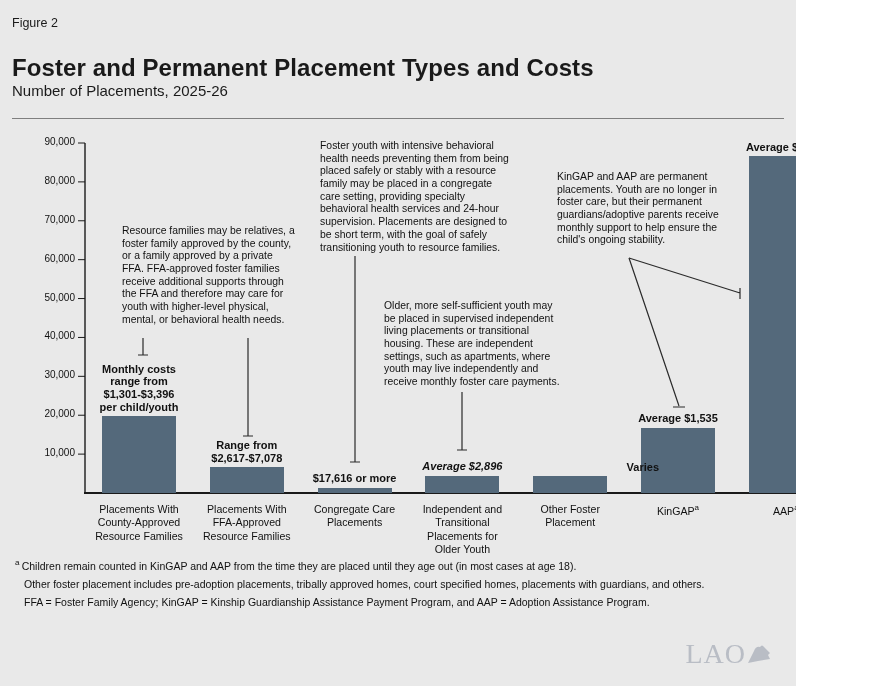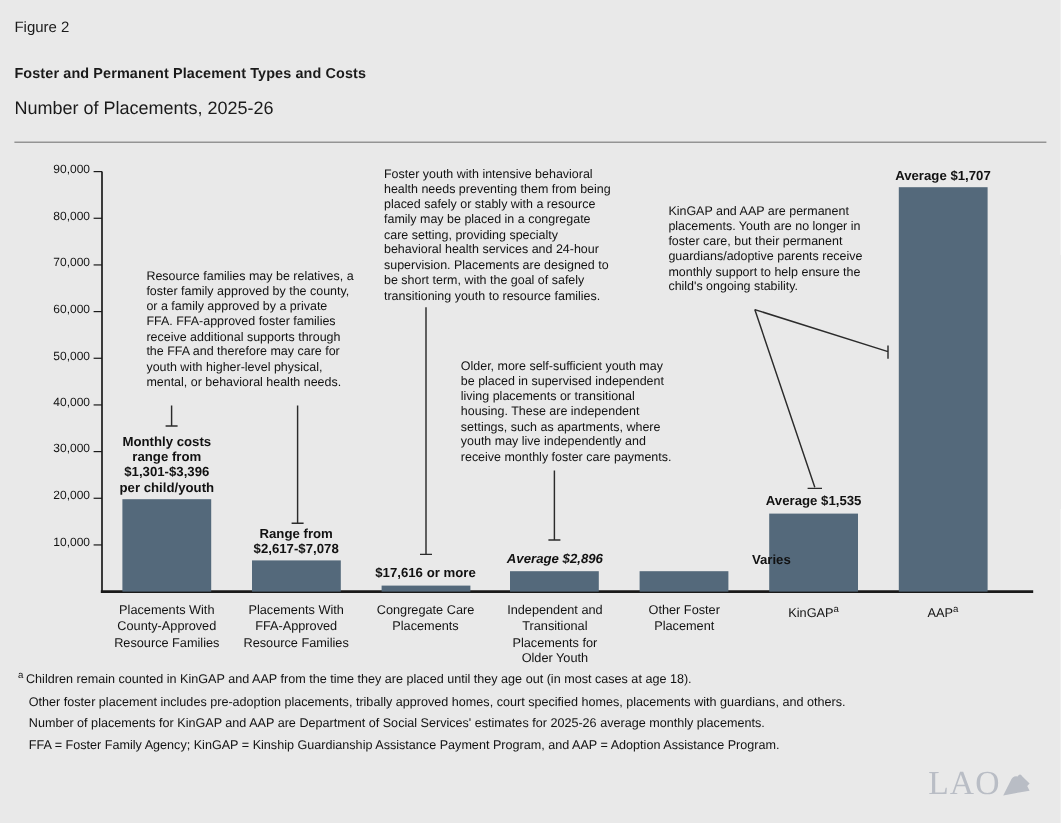--- a/index.html
+++ b/index.html
@@ -1,19 +1,19 @@
 <!DOCTYPE html>
 <html><head>
 <meta charset="utf-8">
 <style>
   html,body{margin:0;padding:0;}
   body{font-family:"Liberation Sans","DejaVu Sans",sans-serif;}
-  #page{position:relative;width:884px;height:686px;background:#e9e9e9;overflow:hidden;color:#1a1a1a;}
+  #page{position:relative;width:796px;height:686px;background:#e9e9e9;overflow:hidden;color:#1a1a1a;}
   .figure-label{position:absolute;left:12px;top:16px;font-size:12.5px;}
-  .title{position:absolute;left:12px;top:54px;font-size:12px;font-weight:bold;letter-spacing:.1px;}
+  .title{position:absolute;left:12px;top:54px;font-size:24px;font-weight:bold;letter-spacing:.1px;}
   .subtitle{position:absolute;left:12px;top:82px;font-size:15px;}
   .header-rule{position:absolute;left:12px;right:12px;top:118px;height:0;border-top:1px solid #7f7f7f;}
   svg.overlay{position:absolute;left:0;top:0;pointer-events:none;}
   .ytick-label{position:absolute;width:58px;text-align:right;font-size:10px;color:#111;}
   .bar{position:absolute;background:#54697B;}
   .bar-label{position:absolute;width:180px;text-align:center;font-weight:bold;font-size:11px;line-height:1.15;white-space:pre-line;color:#111;}
   .cat-label{position:absolute;width:118px;text-align:center;font-size:10.6px;line-height:1.26;white-space:pre-line;color:#111;}
   .cat-label sup,.footnote sup{font-size:8px;}
   .annotation{position:absolute;font-size:10.4px;line-height:1.22;white-space:pre-line;color:#111;}
   .footnotes{position:absolute;left:12px;top:558px;width:856px;}
@@ -133,21 +133,20 @@
 placements. Youth are no longer in
 foster care, but their permanent
 guardians/adoptive parents receive
 monthly support to help ensure the
 child's ongoing stability.</div>
     </div>
 
   <div class="footnotes" id="footnotes">
       <div class="footnote first"><sup>a </sup>Children remain counted in KinGAP and AAP from the time they are placed until they age out (in most cases at age 18).</div>
       <div class="footnote">Other foster placement includes pre-adoption placements, tribally approved homes, court specified homes, placements with guardians, and others.</div>
-      <div class="footnote">Number of placements for KinGAP and AAP are Department of Social Services' estimates for 2025-26 average monthly placements.</div>
       <div class="footnote">FFA = Foster Family Agency; KinGAP = Kinship Guardianship Assistance Payment Program, and AAP = Adoption Assistance Program.</div>
     </div>
 
   <div class="lao-logo">
     <span class="word">LAO</span>
     <svg width="26" height="22" viewBox="0 0 26 22">
       <path d="M2 20 L8 8 Q10 3 14 4 Q16 1 18 4 L24 10 L22 12 L24 16 L12 18 Z" fill="#b9bdc5"></path>
     </svg>
   </div>
 </div>

